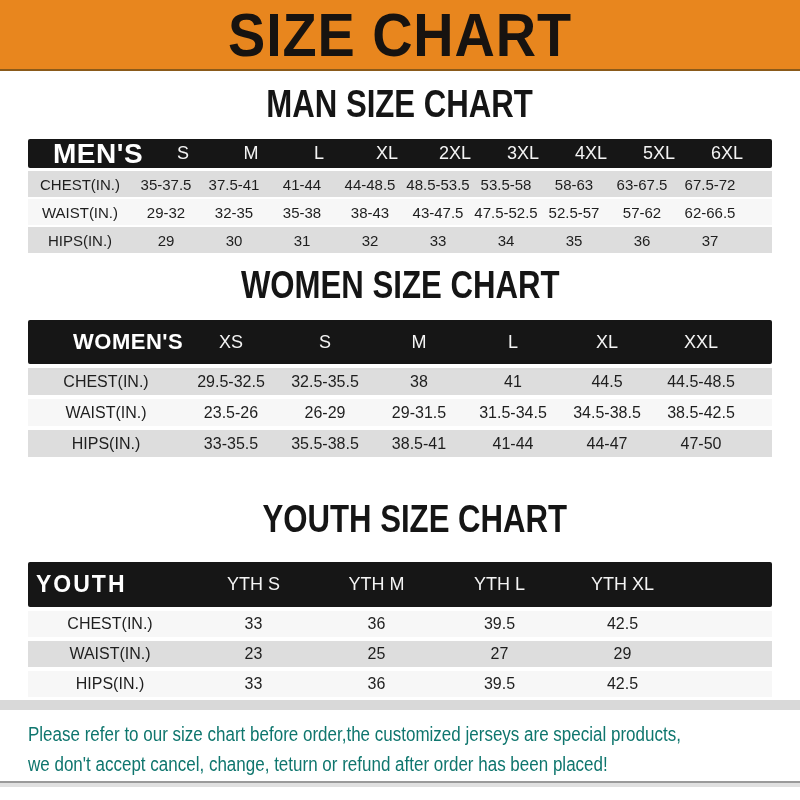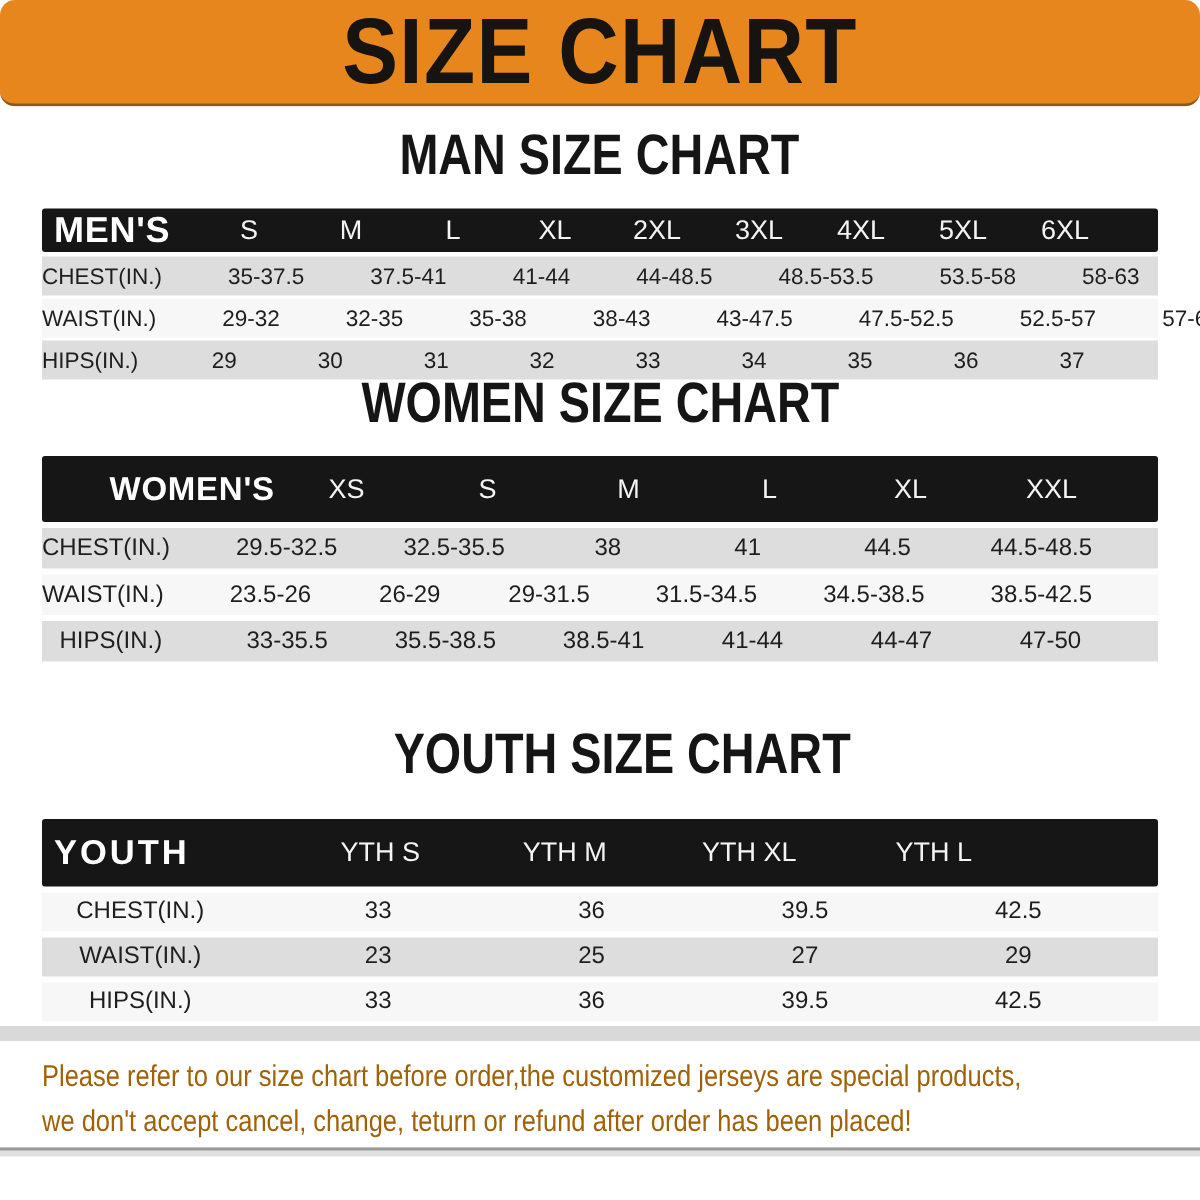--- a/index.html
+++ b/index.html
@@ -1,47 +1,47 @@
 <!DOCTYPE html>
 <html><head>
 <meta charset="utf-8">
 <style>
   * { margin:0; padding:0; box-sizing:border-box; }
   html,body { width:800px; height:800px; background:#ffffff; overflow:hidden;
     font-family:"Liberation Sans", sans-serif; }
 
   
   .banner { height:71px; background:#E8861E; border-bottom:2px solid #8a5a1a;
-    display:flex; align-items:center; justify-content:center;border-radius:10px; }
+    display:flex; align-items:center; justify-content:center; }
   .banner-text { font-weight:bold; font-size:62px; line-height:71px; color:#171310;
     display:inline-block; transform:scaleX(0.9); letter-spacing:1px; white-space:nowrap; }
 
   
   .section-title { text-align:center; height:32px;text-decoration:underline; }
   .st-1 { margin-top:17px; }
-  .st-2 { margin-top:0; }
+  .st-2 { margin-top:16px; }
   .st-3 { margin-top:46px;margin-left:29px; }
   .cond { display:inline-block; font-weight:bold; font-size:38px; line-height:32px;
     color:#151515; transform:scaleX(0.82); white-space:nowrap; }
 
   
   .table { width:744px; margin-left:28px; }
   .band { display:flex; align-items:center; background:#161616; color:#ffffff;
     border-radius:2px; }
   .band-1 { height:29px; margin-top:19px; }
   .band-2 { height:44px; margin-top:19px; }
   .band-3 { height:45px; margin-top:27px; }
   .band-label { font-weight:bold; text-align:left; padding-left:8px; white-space:nowrap; }
-  .t-men   .band-label { font-size:24px; letter-spacing:0.5px; }
+  .t-men   .band-label { font-size:28px; letter-spacing:0.5px;margin-left:17px; }
   .t-women .band-label { font-size:22px; letter-spacing:0.5px;padding-left:45px; }
   .t-youth .band-label { font-size:23px; letter-spacing:2px; }
   .hcell { text-align:center; color:#f4f4f4; white-space:nowrap; }
   .t-men .hcell, .t-women .hcell, .t-youth .hcell { font-size:18px; }
 
-  .trow { display:flex; align-items:center;gap:44px; }
+  .trow { display:flex; align-items:center; }
   .t-men   .trow { height:26px; margin-top:2px; }
   .t-men   .trow.first { margin-top:3px; }
   .t-women .trow { height:27px; margin-top:4px; }
   .t-youth .trow { height:26px; margin-top:4px; }
   .shade { background:#dddddd; }
   .lite  { background:#f7f7f7; }
   .cell { text-align:center; color:#1e1e1e; white-space:nowrap; }
   .row-label { color:#1e1e1e; text-align:center; }
   .t-men   .cell, .t-men .row-label   { font-size:15px; }
   .t-women .cell, .t-women .row-label { font-size:16px; }
@@ -51,21 +51,21 @@
   .t-men   .col-label { width:104px; }
   .t-men   .col       { width:68px;  }
   .t-women .col-label { width:156px; }
   .t-women .col       { width:94px;  }
   .t-youth .col-label { width:164px; }
   .t-youth .col       { width:123px; }
   .spacer { flex:1; }
 
   
   .gray-bar { margin-top:3px; height:10px; background:#d9d9d9; }
-  .note { margin-top:9px; padding-left:28px; color:#a16207; }
+  .note { margin-top:9px; padding-left:28px; color:#0f766e; }
   .note-line { font-size:20px; line-height:30px; transform:scaleX(0.85);
     transform-origin:0 50%; white-space:nowrap; }
   .bottom-strip { margin-top:2px; border-top:2px solid #9a9a9a; height:6px;
     background:#e0e0e0; }
 </style>
 </head>
 <body>
 
 <div class="banner">
   <span class="banner-text">SIZE CHART</span>
@@ -176,22 +176,22 @@
 </div>
 
 <div class="section-title st-3">
   <span class="cond">YOUTH SIZE CHART</span>
 </div>
 <div class="table t-youth">
   <div class="band band-3">
     <div class="band-label col-label">YOUTH</div>
     <div class="hcell col">YTH S</div>
     <div class="hcell col">YTH M</div>
+    <div class="hcell col">YTH L</div>
     <div class="hcell col">YTH XL</div>
-    <div class="hcell col">YTH L</div>
     <div class="spacer"></div>
   </div>
   <div class="trow lite">
     <div class="row-label col-label">CHEST(IN.)</div>
     <div class="cell col">33</div>
     <div class="cell col">36</div>
     <div class="cell col">39.5</div>
     <div class="cell col">42.5</div>
     <div class="spacer"></div>
   </div>

